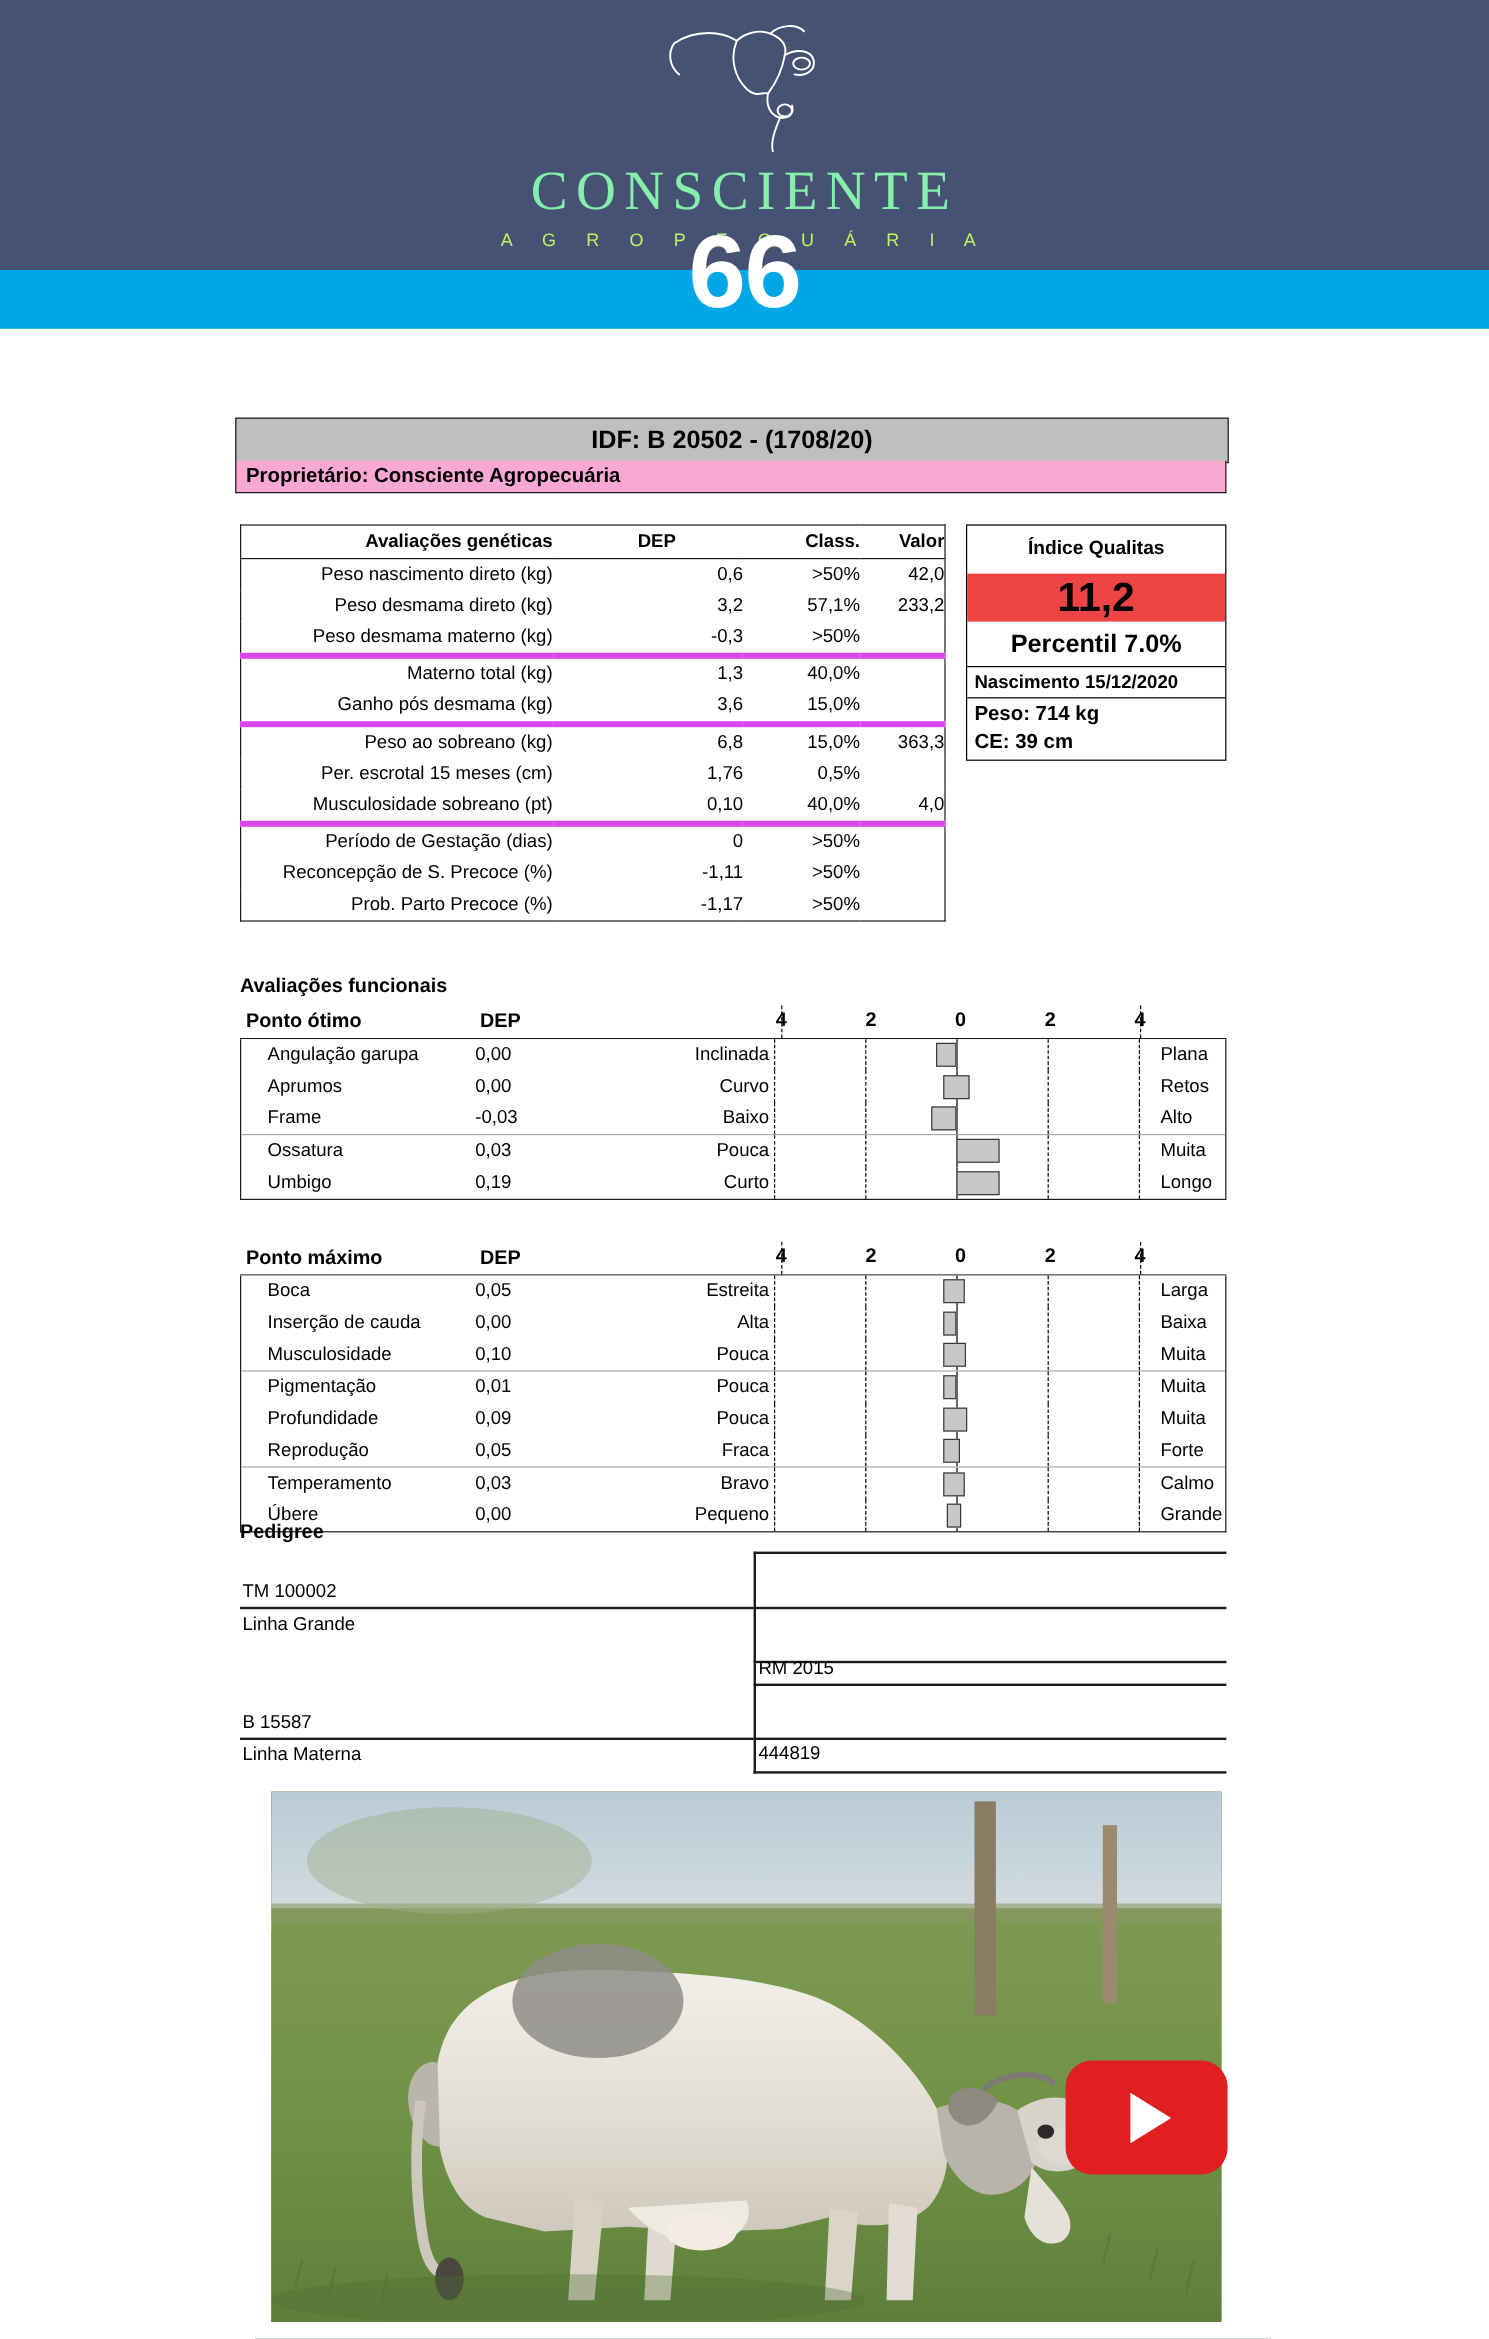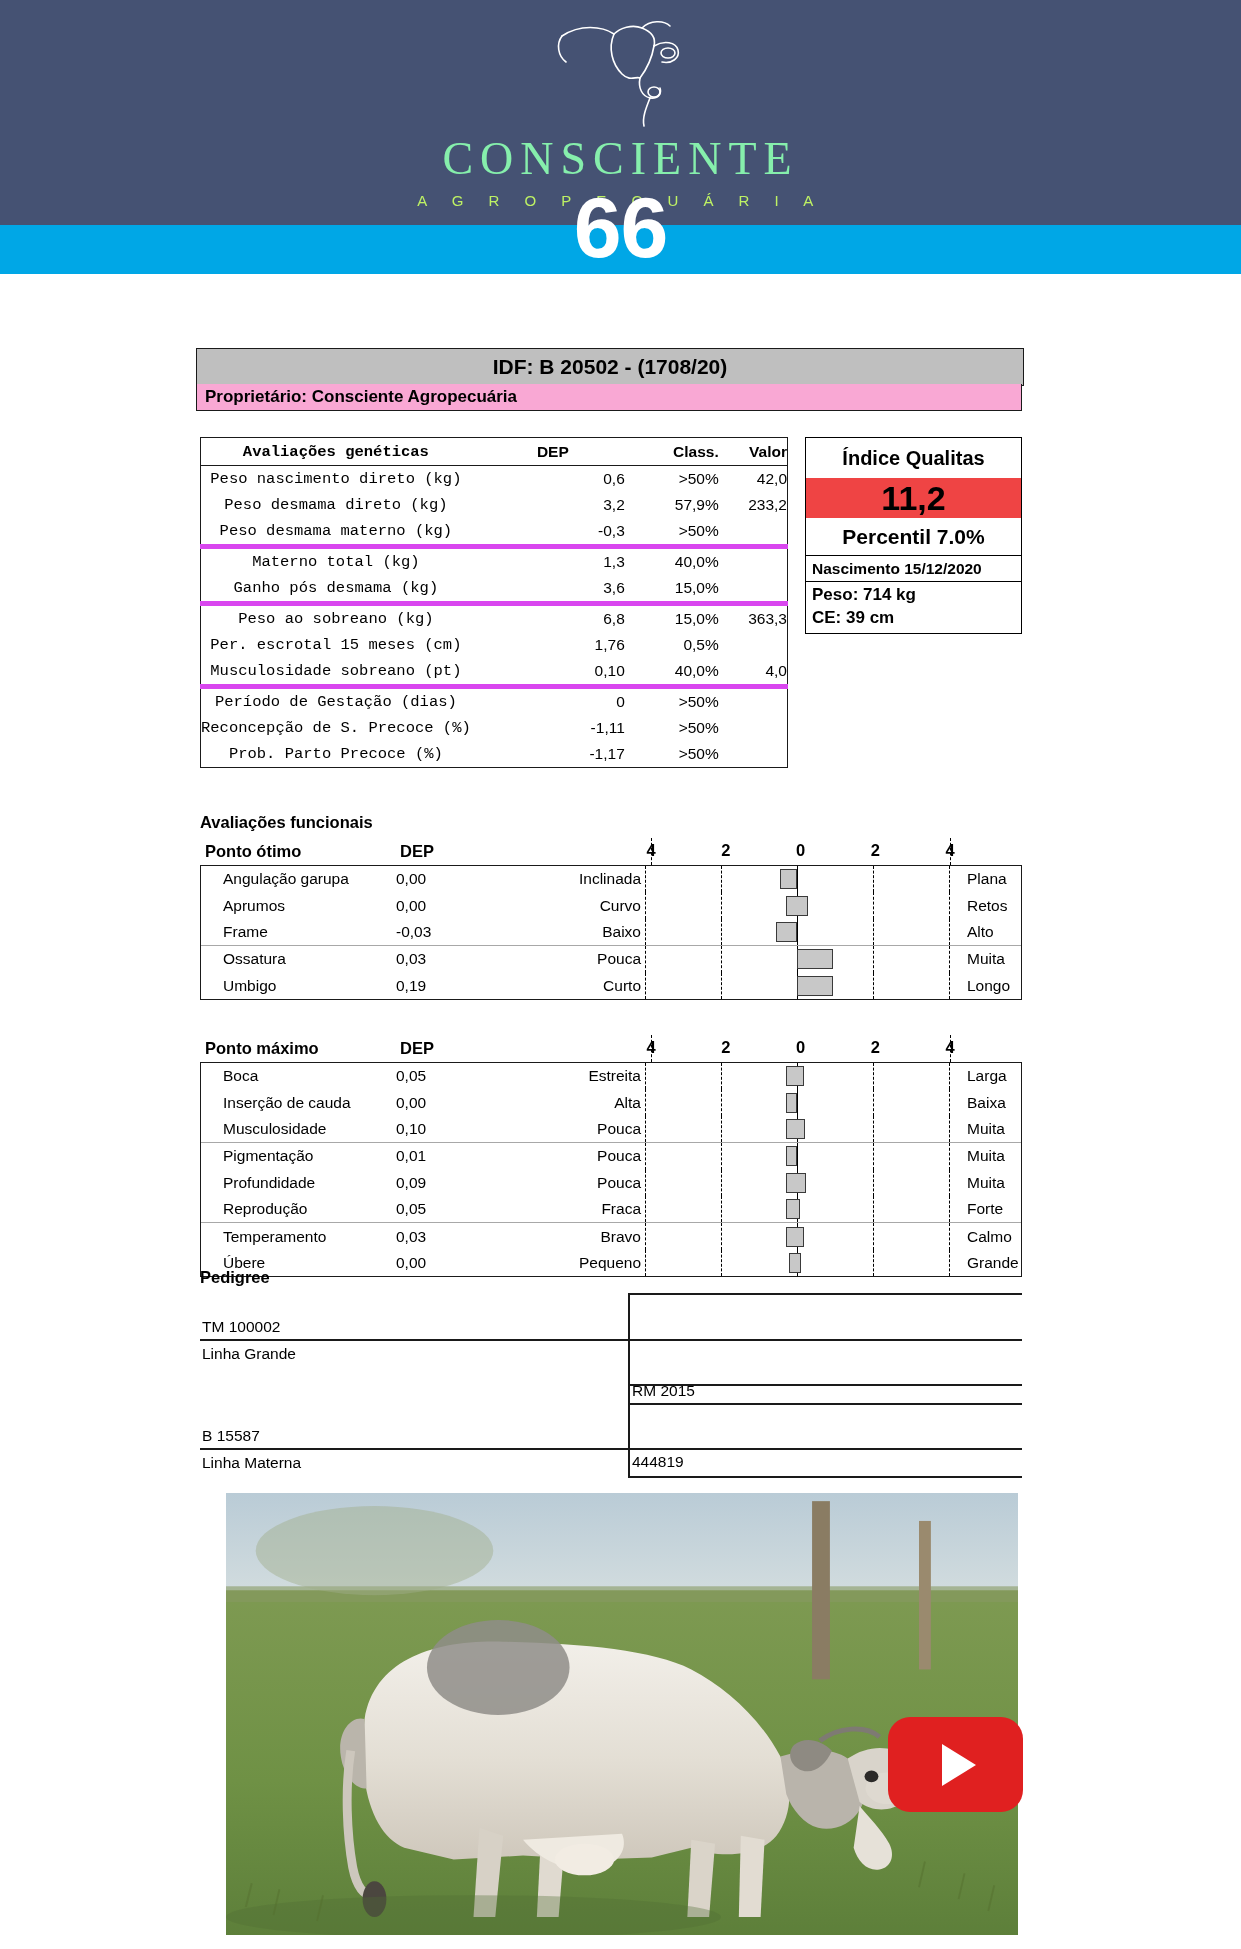--- a/index.html
+++ b/index.html
@@ -53,33 +53,33 @@
 
   
   .gen-table{
     position:absolute;left:200px;top:437px;width:588px;
     border:1px solid #1a1a1a;border-collapse:collapse;background:#fff;
     font-size:15.5px;color:#000;
   }
   .gen-table td{padding:0;height:26px;vertical-align:middle;}
   .gen-table tr.hdr td{font-weight:bold;height:27px;border-bottom:1.6px solid #1a1a1a;}
   .gen-table tr.grp td{border-top:5px solid #d946ef;}
-  .c-trait{padding-left:7px;text-align:center;width:268px;white-space:nowrap;font-family:Liberation Mono, monospace;}
+  .c-trait{padding-left:7px;text-align:right;width:268px;white-space:nowrap;}
   .c-dep{text-align:right;width:120px;padding-right:36px;}
   .c-class{text-align:right;width:110px;padding-right:10px;}
   .c-val{text-align:right;width:78px;padding-right:7px;}
   .gen-table tr.hdr .c-dep{padding-right:56px;}
 
   
   .qbox{
     position:absolute;left:805px;top:437px;width:217px;
     border:1.6px solid #000;background:#fff;box-sizing:border-box;
   }
   .q-title{height:40px;display:flex;align-items:center;justify-content:center;
-    font-size:20px;font-weight:bold;}
+    font-size:16px;font-weight:bold;}
   .q-score{height:40px;background:#ef4444;display:flex;align-items:center;justify-content:center;
     font-size:34px;font-weight:bold;}
   .q-perc{height:37px;display:flex;align-items:center;justify-content:center;
     font-size:21px;font-weight:bold;border-bottom:1.6px solid #000;}
   .q-birth{height:25px;display:flex;align-items:center;padding-left:6px;
     font-size:15.5px;font-weight:bold;border-bottom:1.6px solid #000;}
   .q-meas{padding:2px 0 4px 6px;font-size:17px;font-weight:bold;line-height:1.33;}
 
   
   .func-title{
@@ -172,21 +172,21 @@
         </tr>
         <tr class="">
           <td class="c-trait">Peso nascimento direto (kg)</td>
           <td class="c-dep">0,6</td>
           <td class="c-class">&gt;50%</td>
           <td class="c-val">42,0</td>
         </tr>
         <tr class="">
           <td class="c-trait">Peso desmama direto (kg)</td>
           <td class="c-dep">3,2</td>
-          <td class="c-class">57,9%</td>
+          <td class="c-class">57,1%</td>
           <td class="c-val">233,2</td>
         </tr>
         <tr class="">
           <td class="c-trait">Peso desmama materno (kg)</td>
           <td class="c-dep">-0,3</td>
           <td class="c-class">&gt;50%</td>
           <td class="c-val"></td>
         </tr>
         <tr class="grp">
           <td class="c-trait">Materno total (kg)</td>

